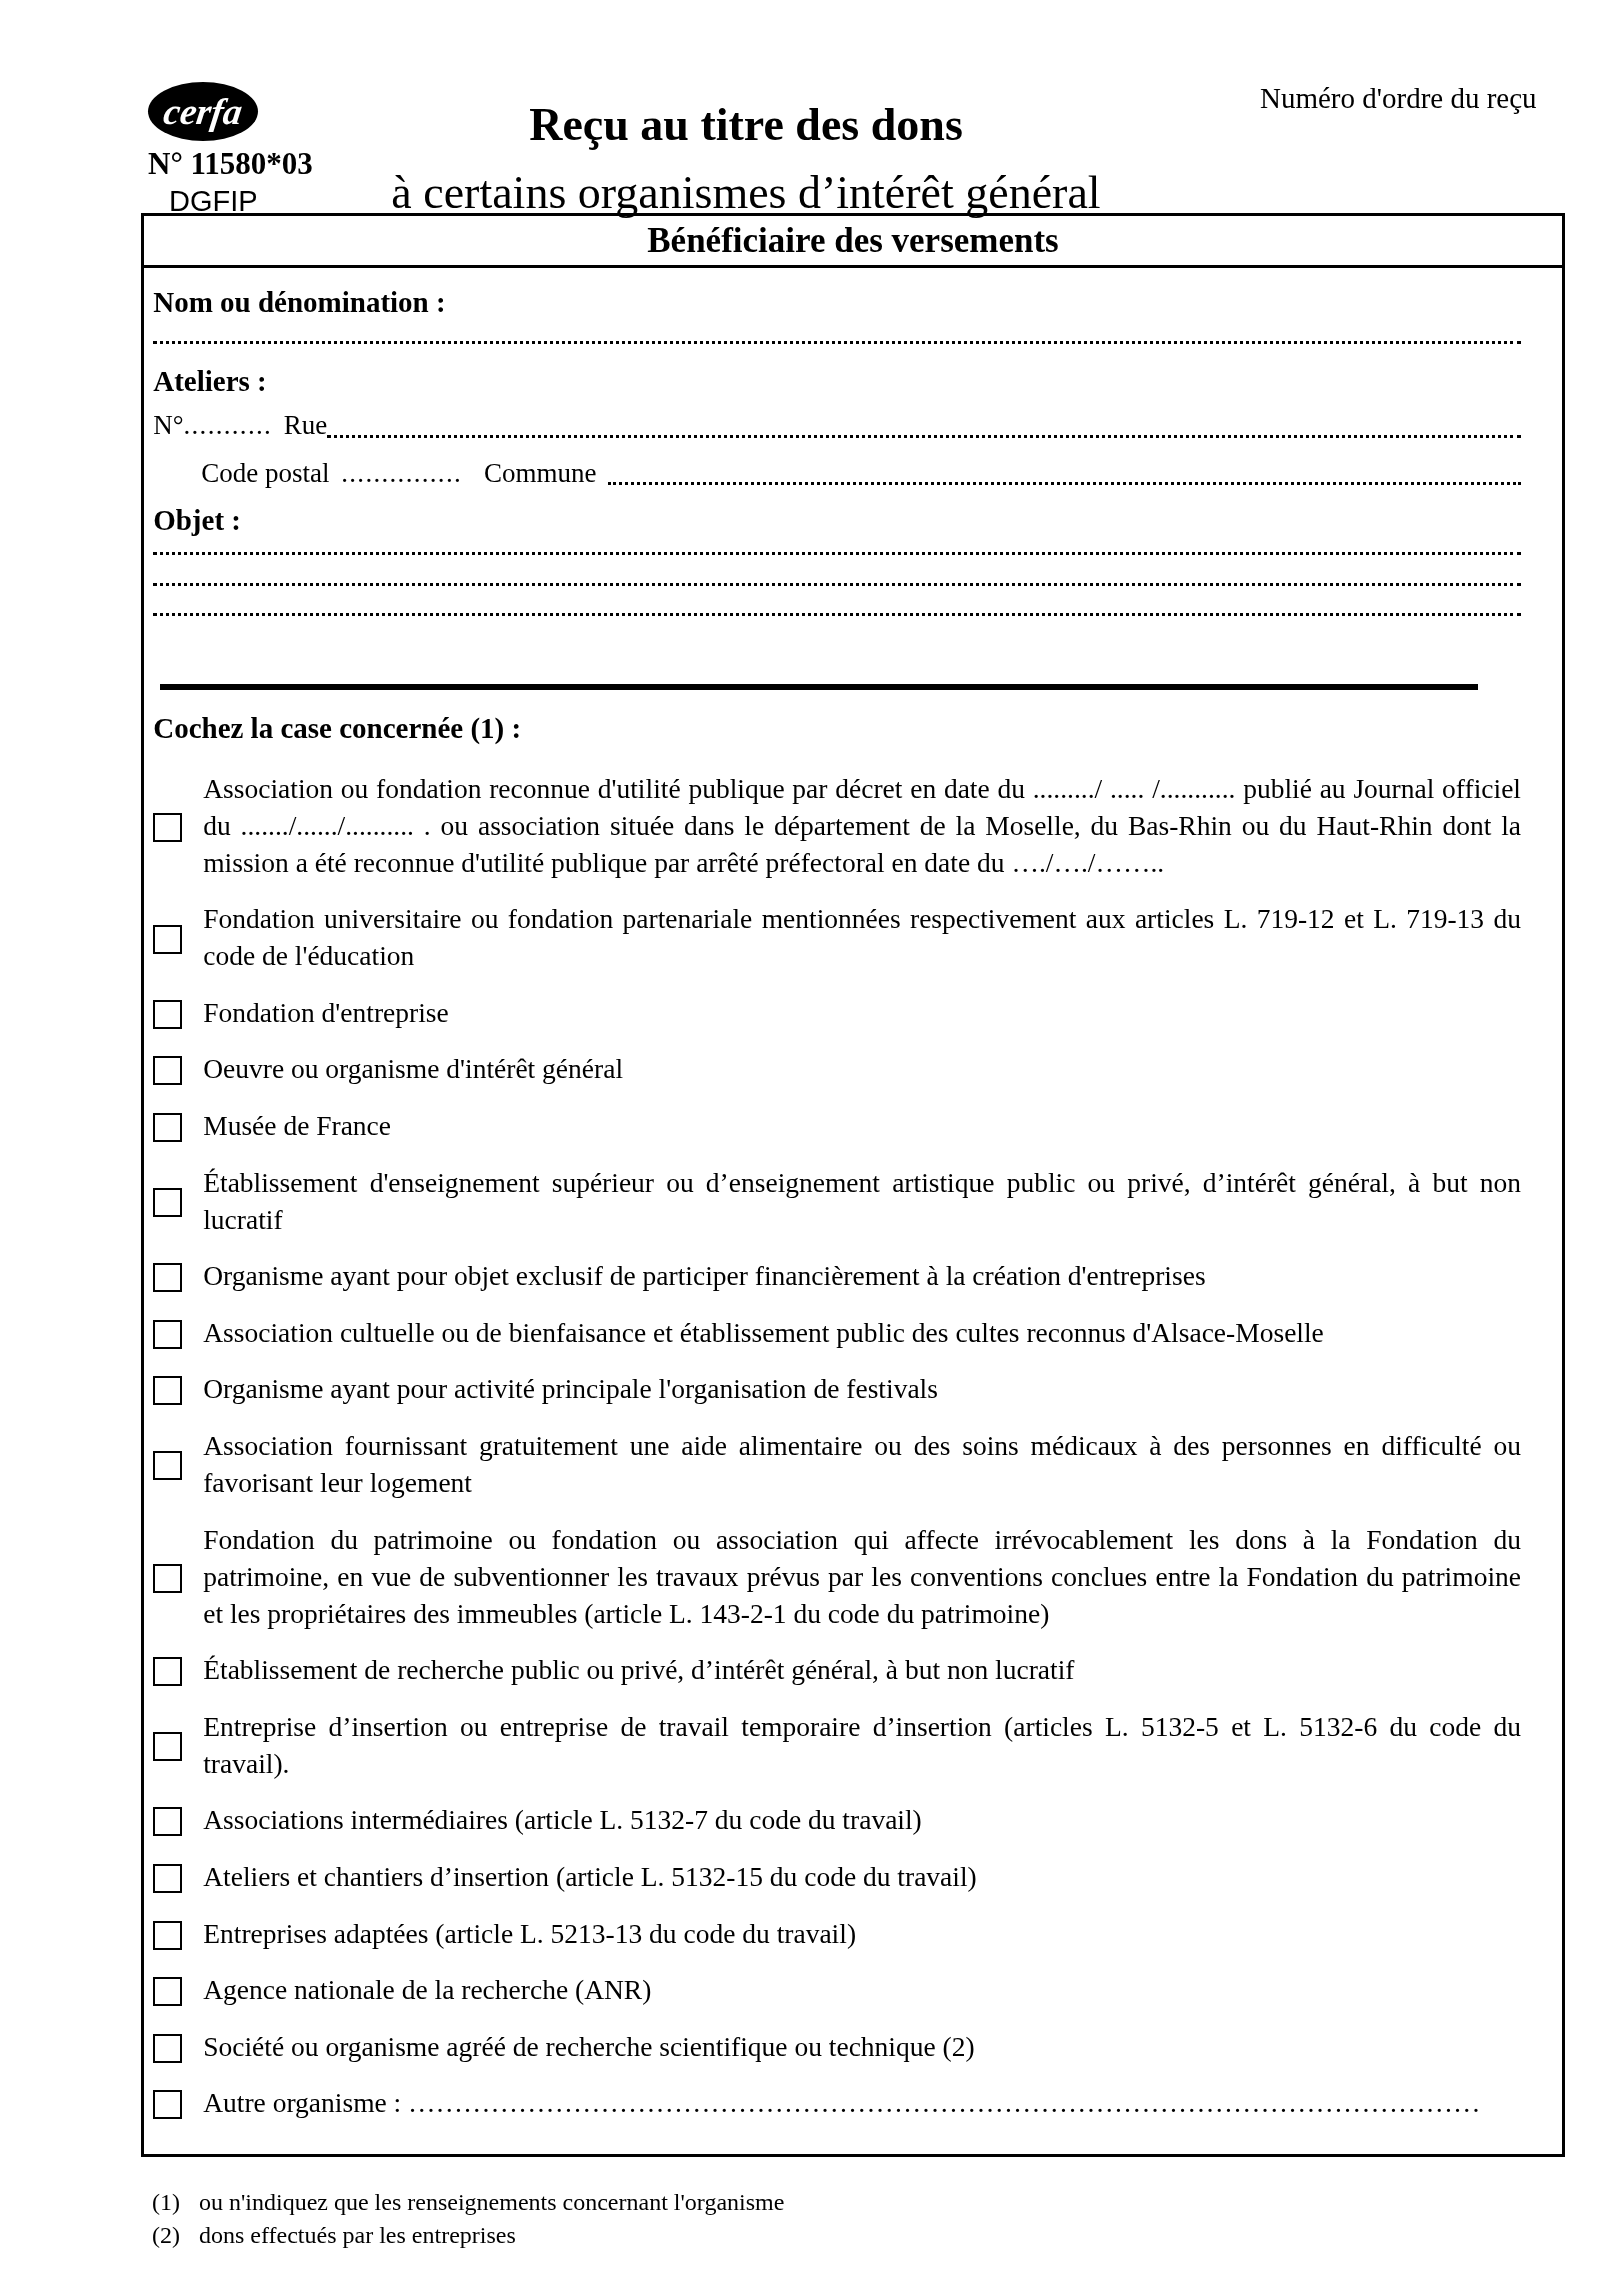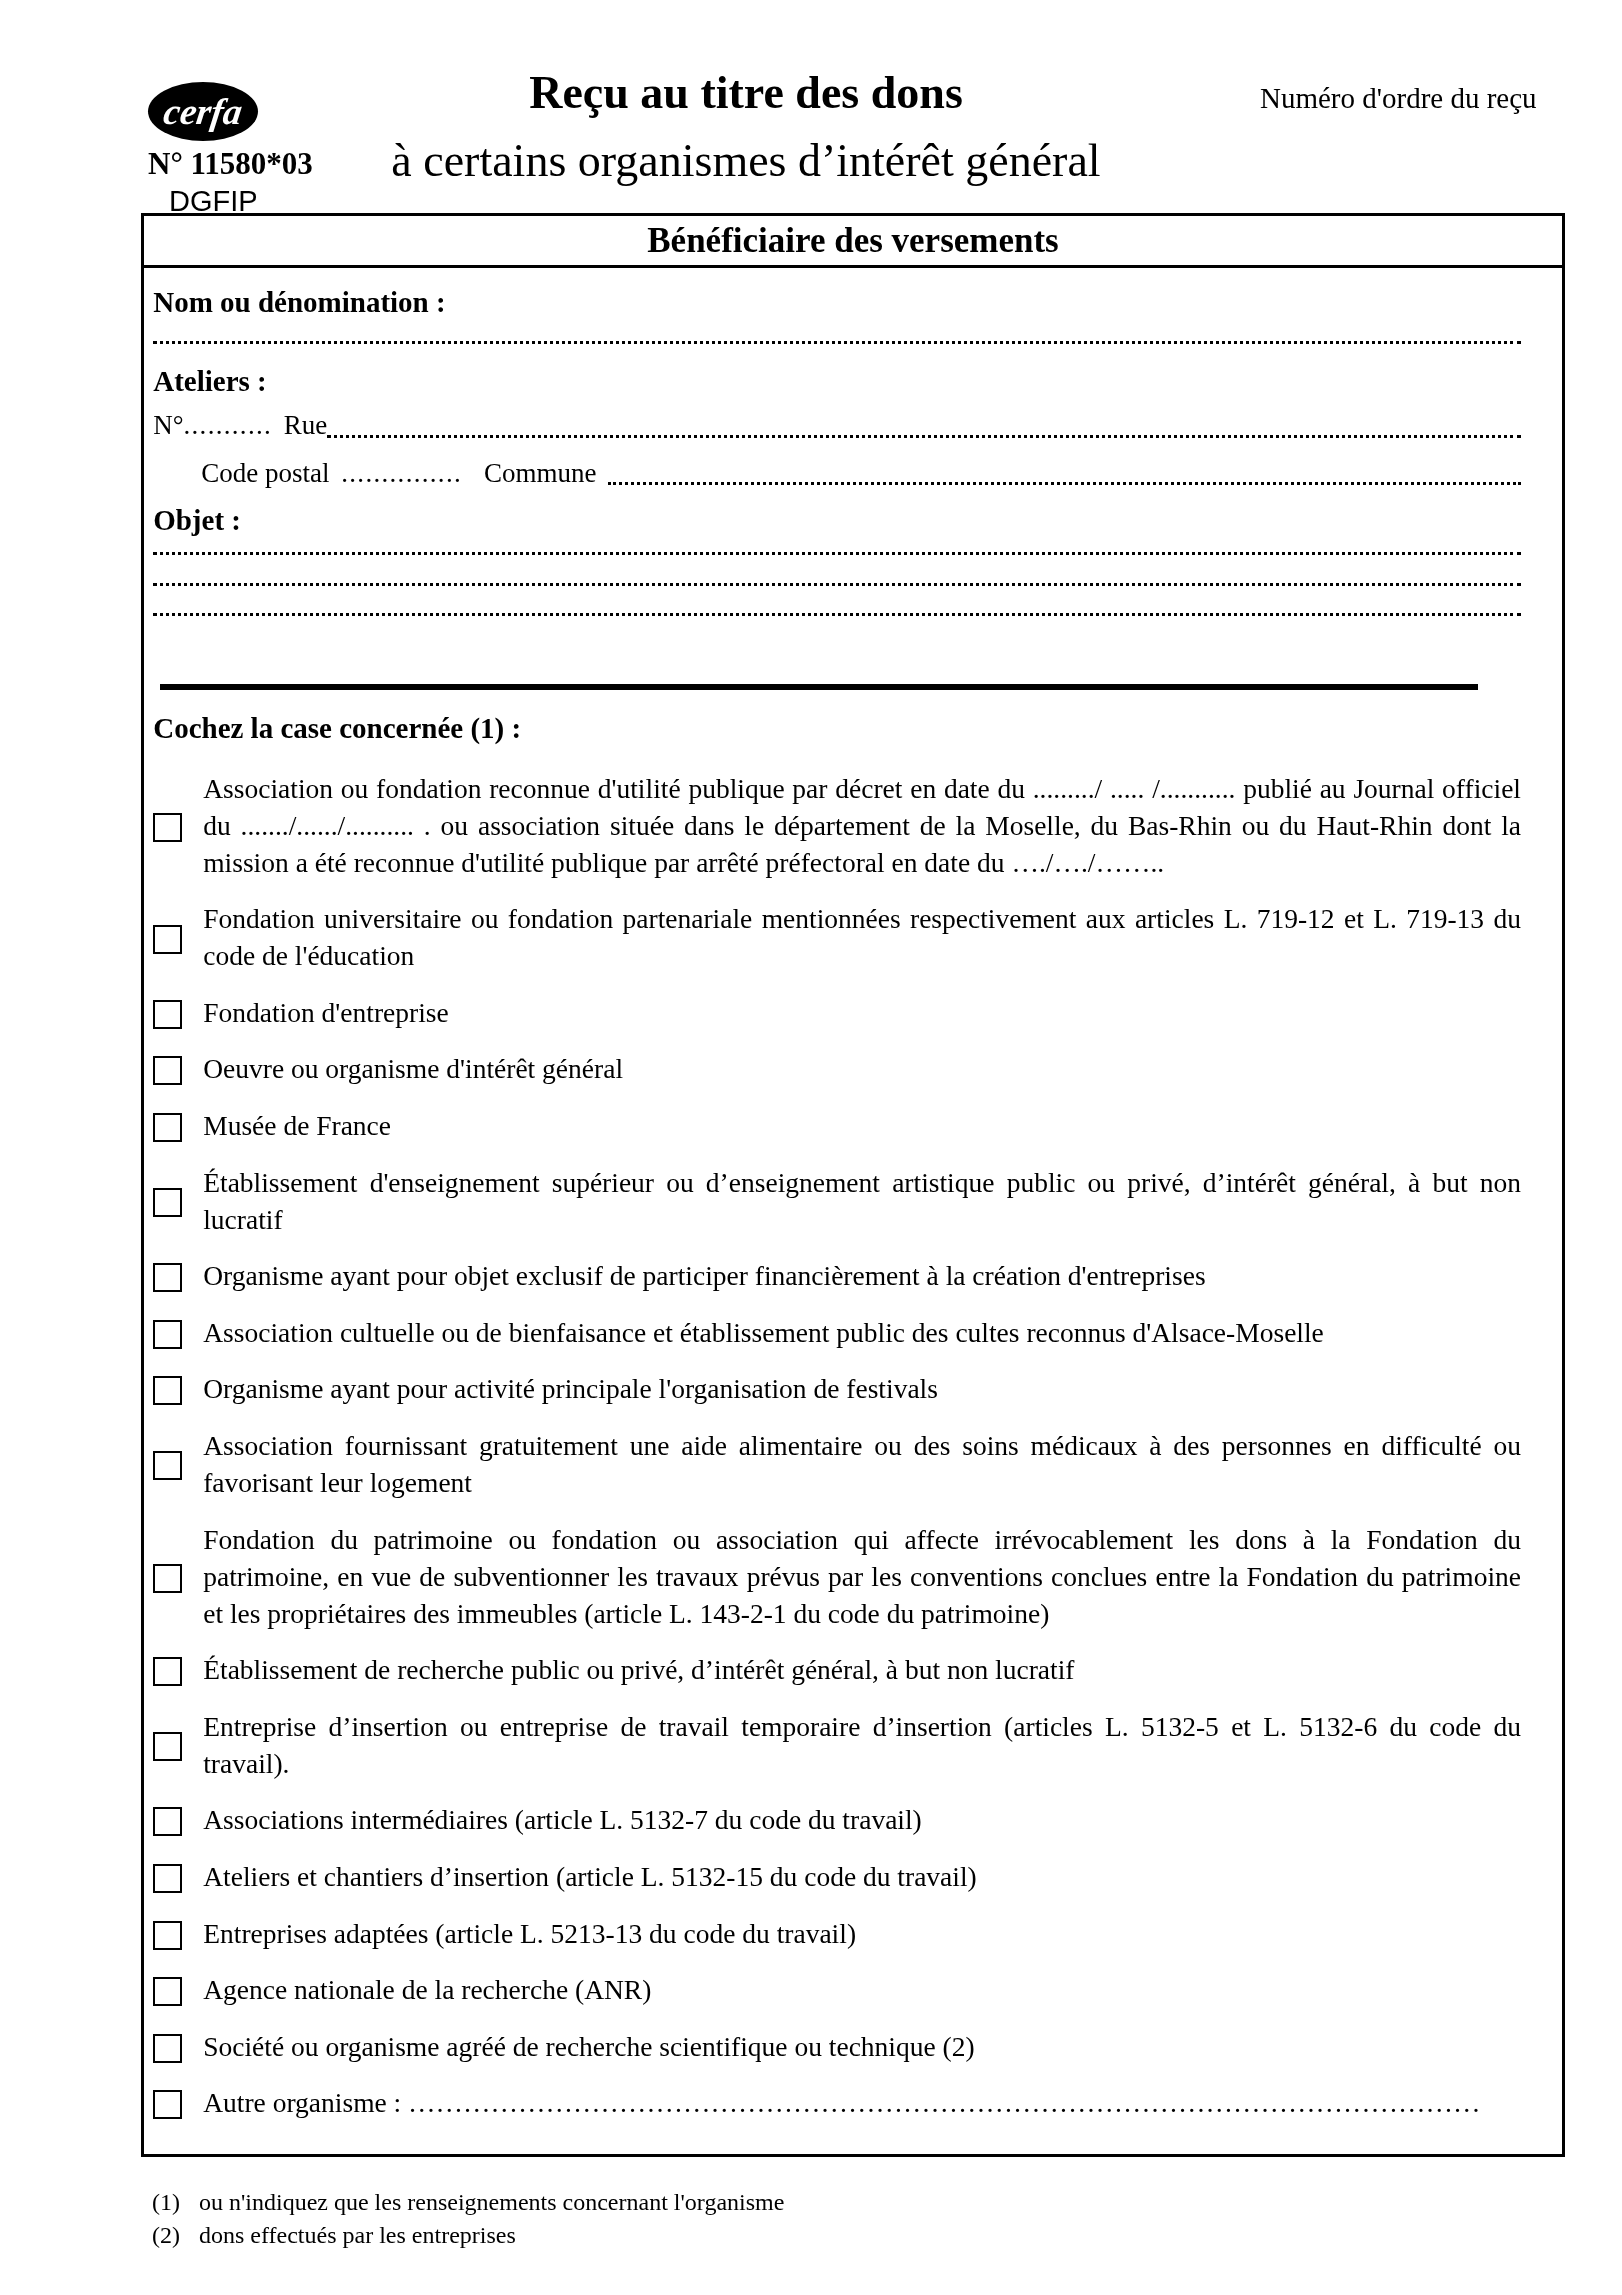--- a/index.html
+++ b/index.html
@@ -20,21 +20,21 @@
     width:110px; height:59px; background:#000; border-radius:50%;
     display:flex; align-items:center; justify-content:center;
   }
   .cerfa-oval span {
     color:#fff; font-style:italic; font-weight:bold; font-size:37px;
     font-family:"Liberation Serif",serif; transform:skewX(-8deg);
   }
   .form-number { font-weight:bold; font-size:31px; margin-top:5.2px; white-space:nowrap; }
   .agency { font-family:"Liberation Sans","DejaVu Sans",sans-serif; font-size:29px; margin-top:2.6px; margin-left:21px; }
 
-  .title-block { position:absolute; left:363px; top:68px; width:766px; text-align:center; }
+  .title-block { position:absolute; left:363px; top:100px; width:766px; text-align:center; }
   .title-l1 { font-weight:bold; font-size:46px; line-height:50px; }
   .title-l2 { font-weight:normal; font-size:46px; line-height:50px; margin-top:18px; }
   .title-sub { font-size:31px; line-height:34px; margin-top:3.9px; white-space:nowrap; }
 
   .order-label { position:absolute; left:1260px; top:82px; font-size:29px; white-space:nowrap; }
 
   
   .main-box {
     margin-left:141px; width:1424px;
     border:3.3px solid #000;

